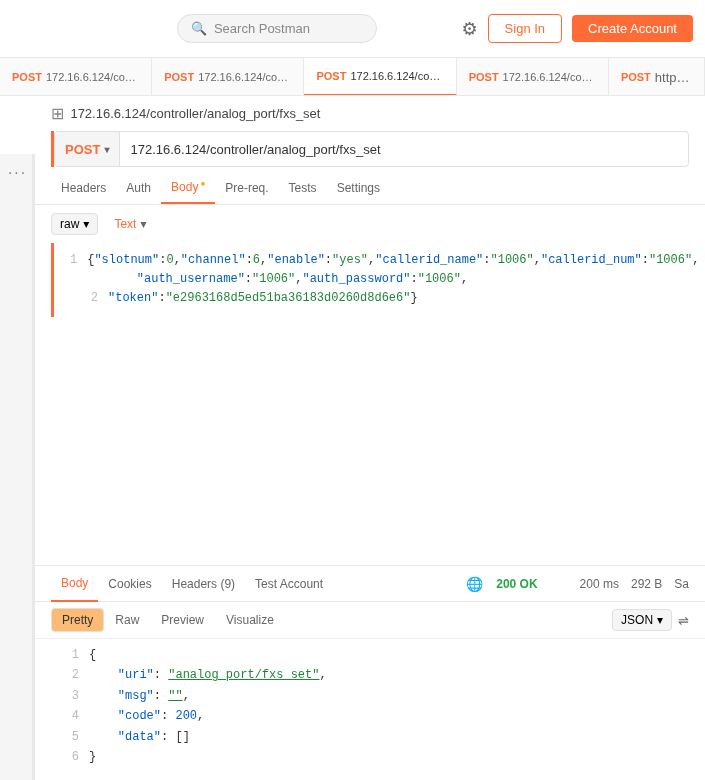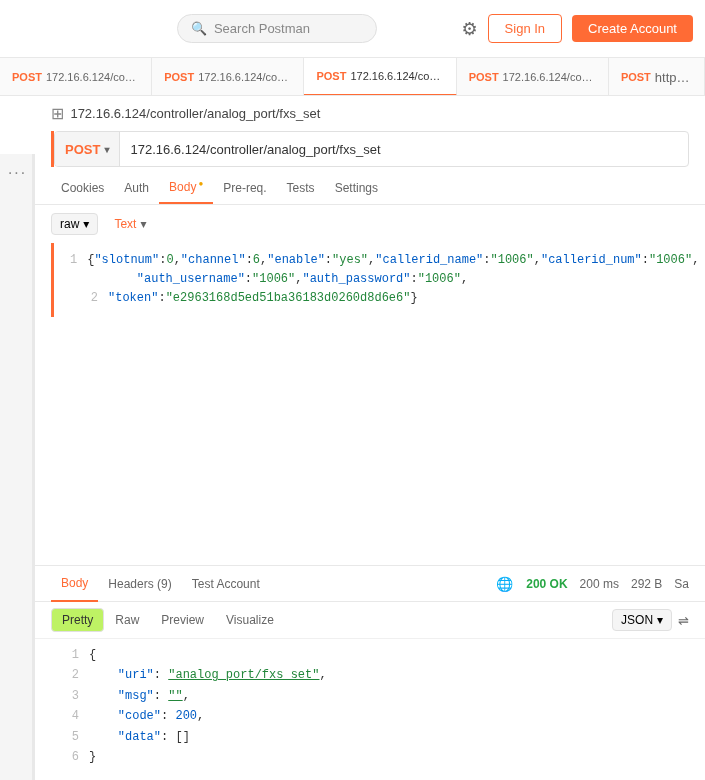--- a/index.html
+++ b/index.html
@@ -103,34 +103,34 @@
     }
     .response-tab {
       padding: 0 10px; font-size: 12px; color: #666; cursor: pointer;
       height: 36px; display: flex; align-items: center;
     }
     .response-tab.active { color: #ff6b35; border-bottom: 2px solid #ff6b35; }
     .response-status {
       margin-left: auto; display: flex; align-items: center; gap: 12px; font-size: 12px;
     }
     .status-ok { color: #28a745; font-weight: 600; }
-    .status-time { color: #666; }
+    .status-time { color: #666; margin-left: 30px; }
     .status-size { color: #666; }
     .globe-icon { color: #999; font-size: 14px; }
 
     
     .format-tabs {
       display: flex; align-items: center; padding: 6px 16px; gap: 0;
       border-bottom: 1px solid #f0f0f0;
     }
     .format-tab {
       padding: 4px 10px; font-size: 12px; color: #666; cursor: pointer;
       border: 1px solid transparent; border-radius: 4px;
     }
-    .format-tab.active { background: #bef264; border-color: #e0e0e0; color: #333; font-weight: 500; }
+    .format-tab.active { background: #fdba74; border-color: #e0e0e0; color: #333; font-weight: 500; }
     .json-select {
       margin-left: auto; display: flex; align-items: center; gap: 4px;
       background: #f5f5f5; border: 1px solid #e0e0e0; border-radius: 4px;
       padding: 3px 8px; font-size: 12px; cursor: pointer;
     }
     .wrap-btn { margin-left: 6px; color: #666; cursor: pointer; }
 
     
     .response-code {
       font-family: 'Courier New', monospace; font-size: 12px;
@@ -213,21 +213,21 @@
       <div class="url-bar-inner">
         <div class="method-select">
           <span>POST</span>
           <span class="chevron">▾</span>
         </div>
         <input class="url-input" style="font-size: 13px;" value="172.16.6.124/controller/analog_port/fxs_set">
       </div>
     </div>
 
     <div class="sub-tabs">
-      <div class="sub-tab"><span>Cookies</span></div>
+      <div class="sub-tab"><span>Headers</span></div>
       <div class="sub-tab"><span>Auth</span></div>
       <div class="sub-tab active">
         <span>Body</span><span class="dot">●</span>
       </div>
       <div class="sub-tab"><span>Pre-req.</span></div>
       <div class="sub-tab"><span>Tests</span></div>
       <div class="sub-tab"><span>Settings</span></div>
     </div>
 
     <div class="body-options">
@@ -256,20 +256,23 @@
           <span class="code-content"><span class="key">"token"</span><span style="color:#333;">:</span><span class="str">"e2963168d5ed51ba36183d0260d8d6e6"</span><span style="color:#333;">}</span></span>
         </div>
       </div>
     </div>
 
     <div class="response-section">
 
       <div class="response-tabs">
         <div class="response-tab active">
             <span>Body</span>
+          </div>
+        <div class="response-tab">
+            <span>Cookies</span>
           </div>
         <div class="response-tab">
             <span>Headers (9)</span>
           </div>
         <div class="response-tab">
             <span>Test Account</span>
           </div>
         <div class="response-status">
           <span class="globe-icon">🌐</span>
           <span class="status-ok">200 OK</span>

